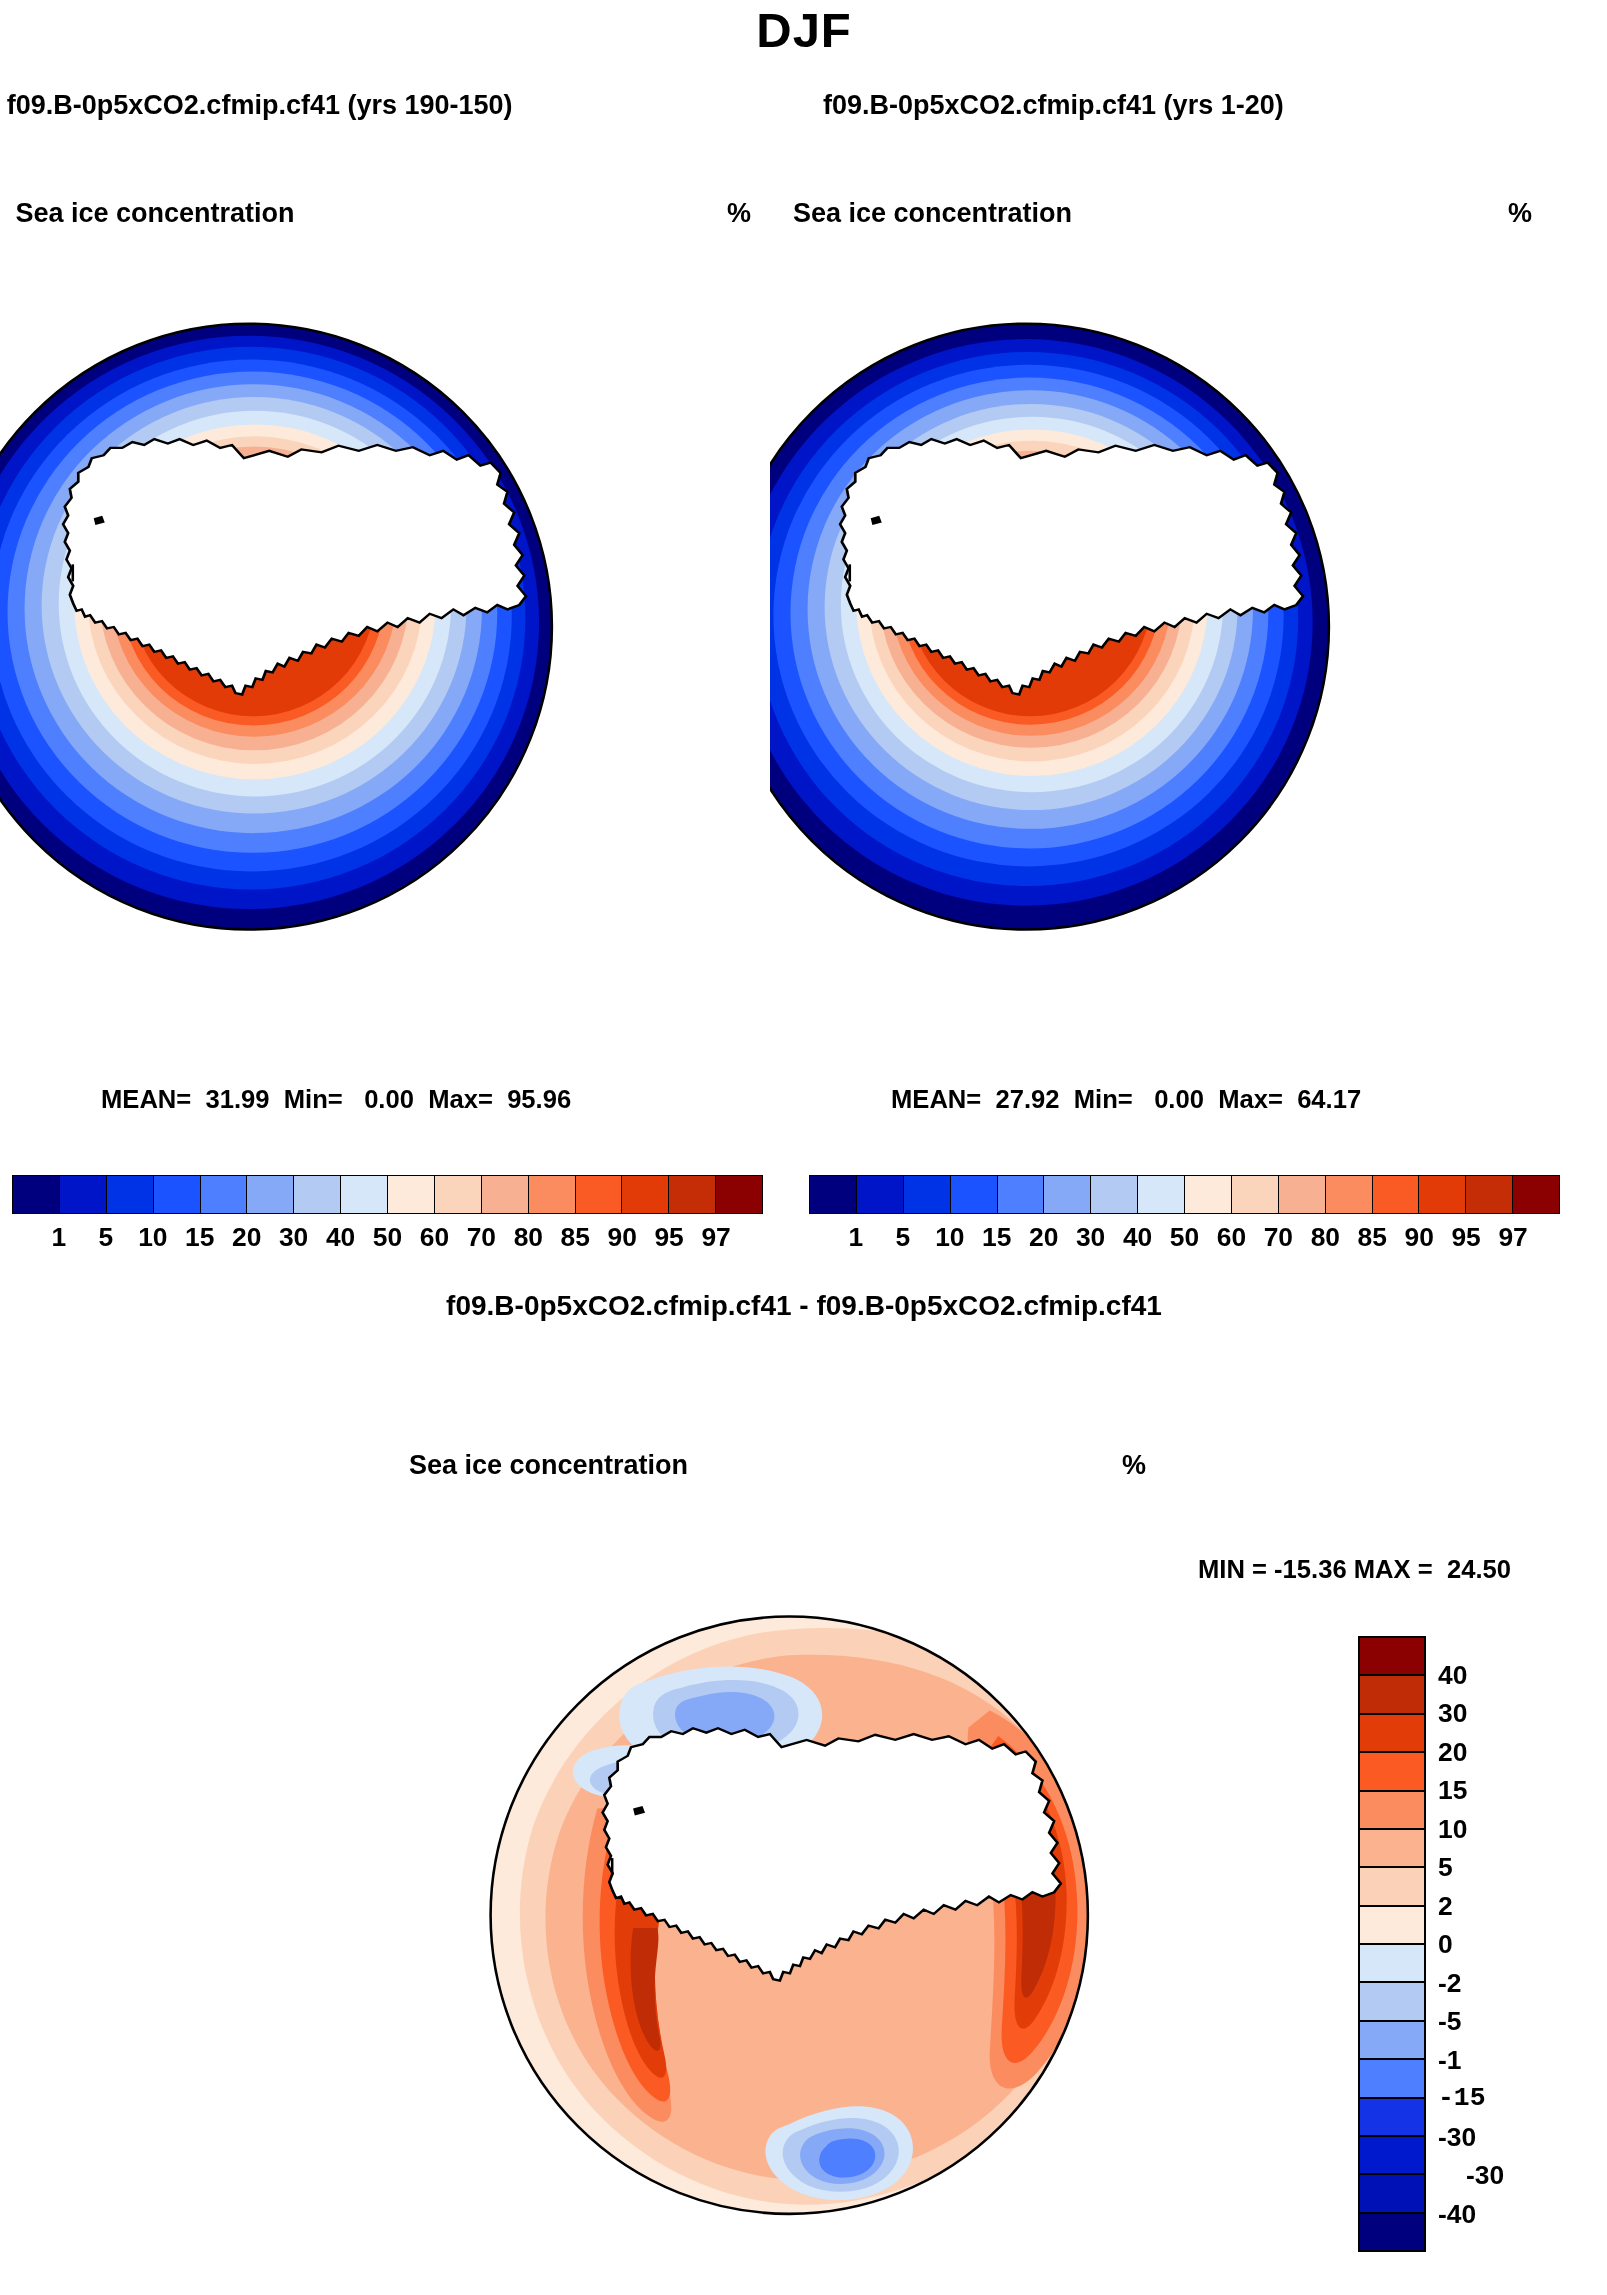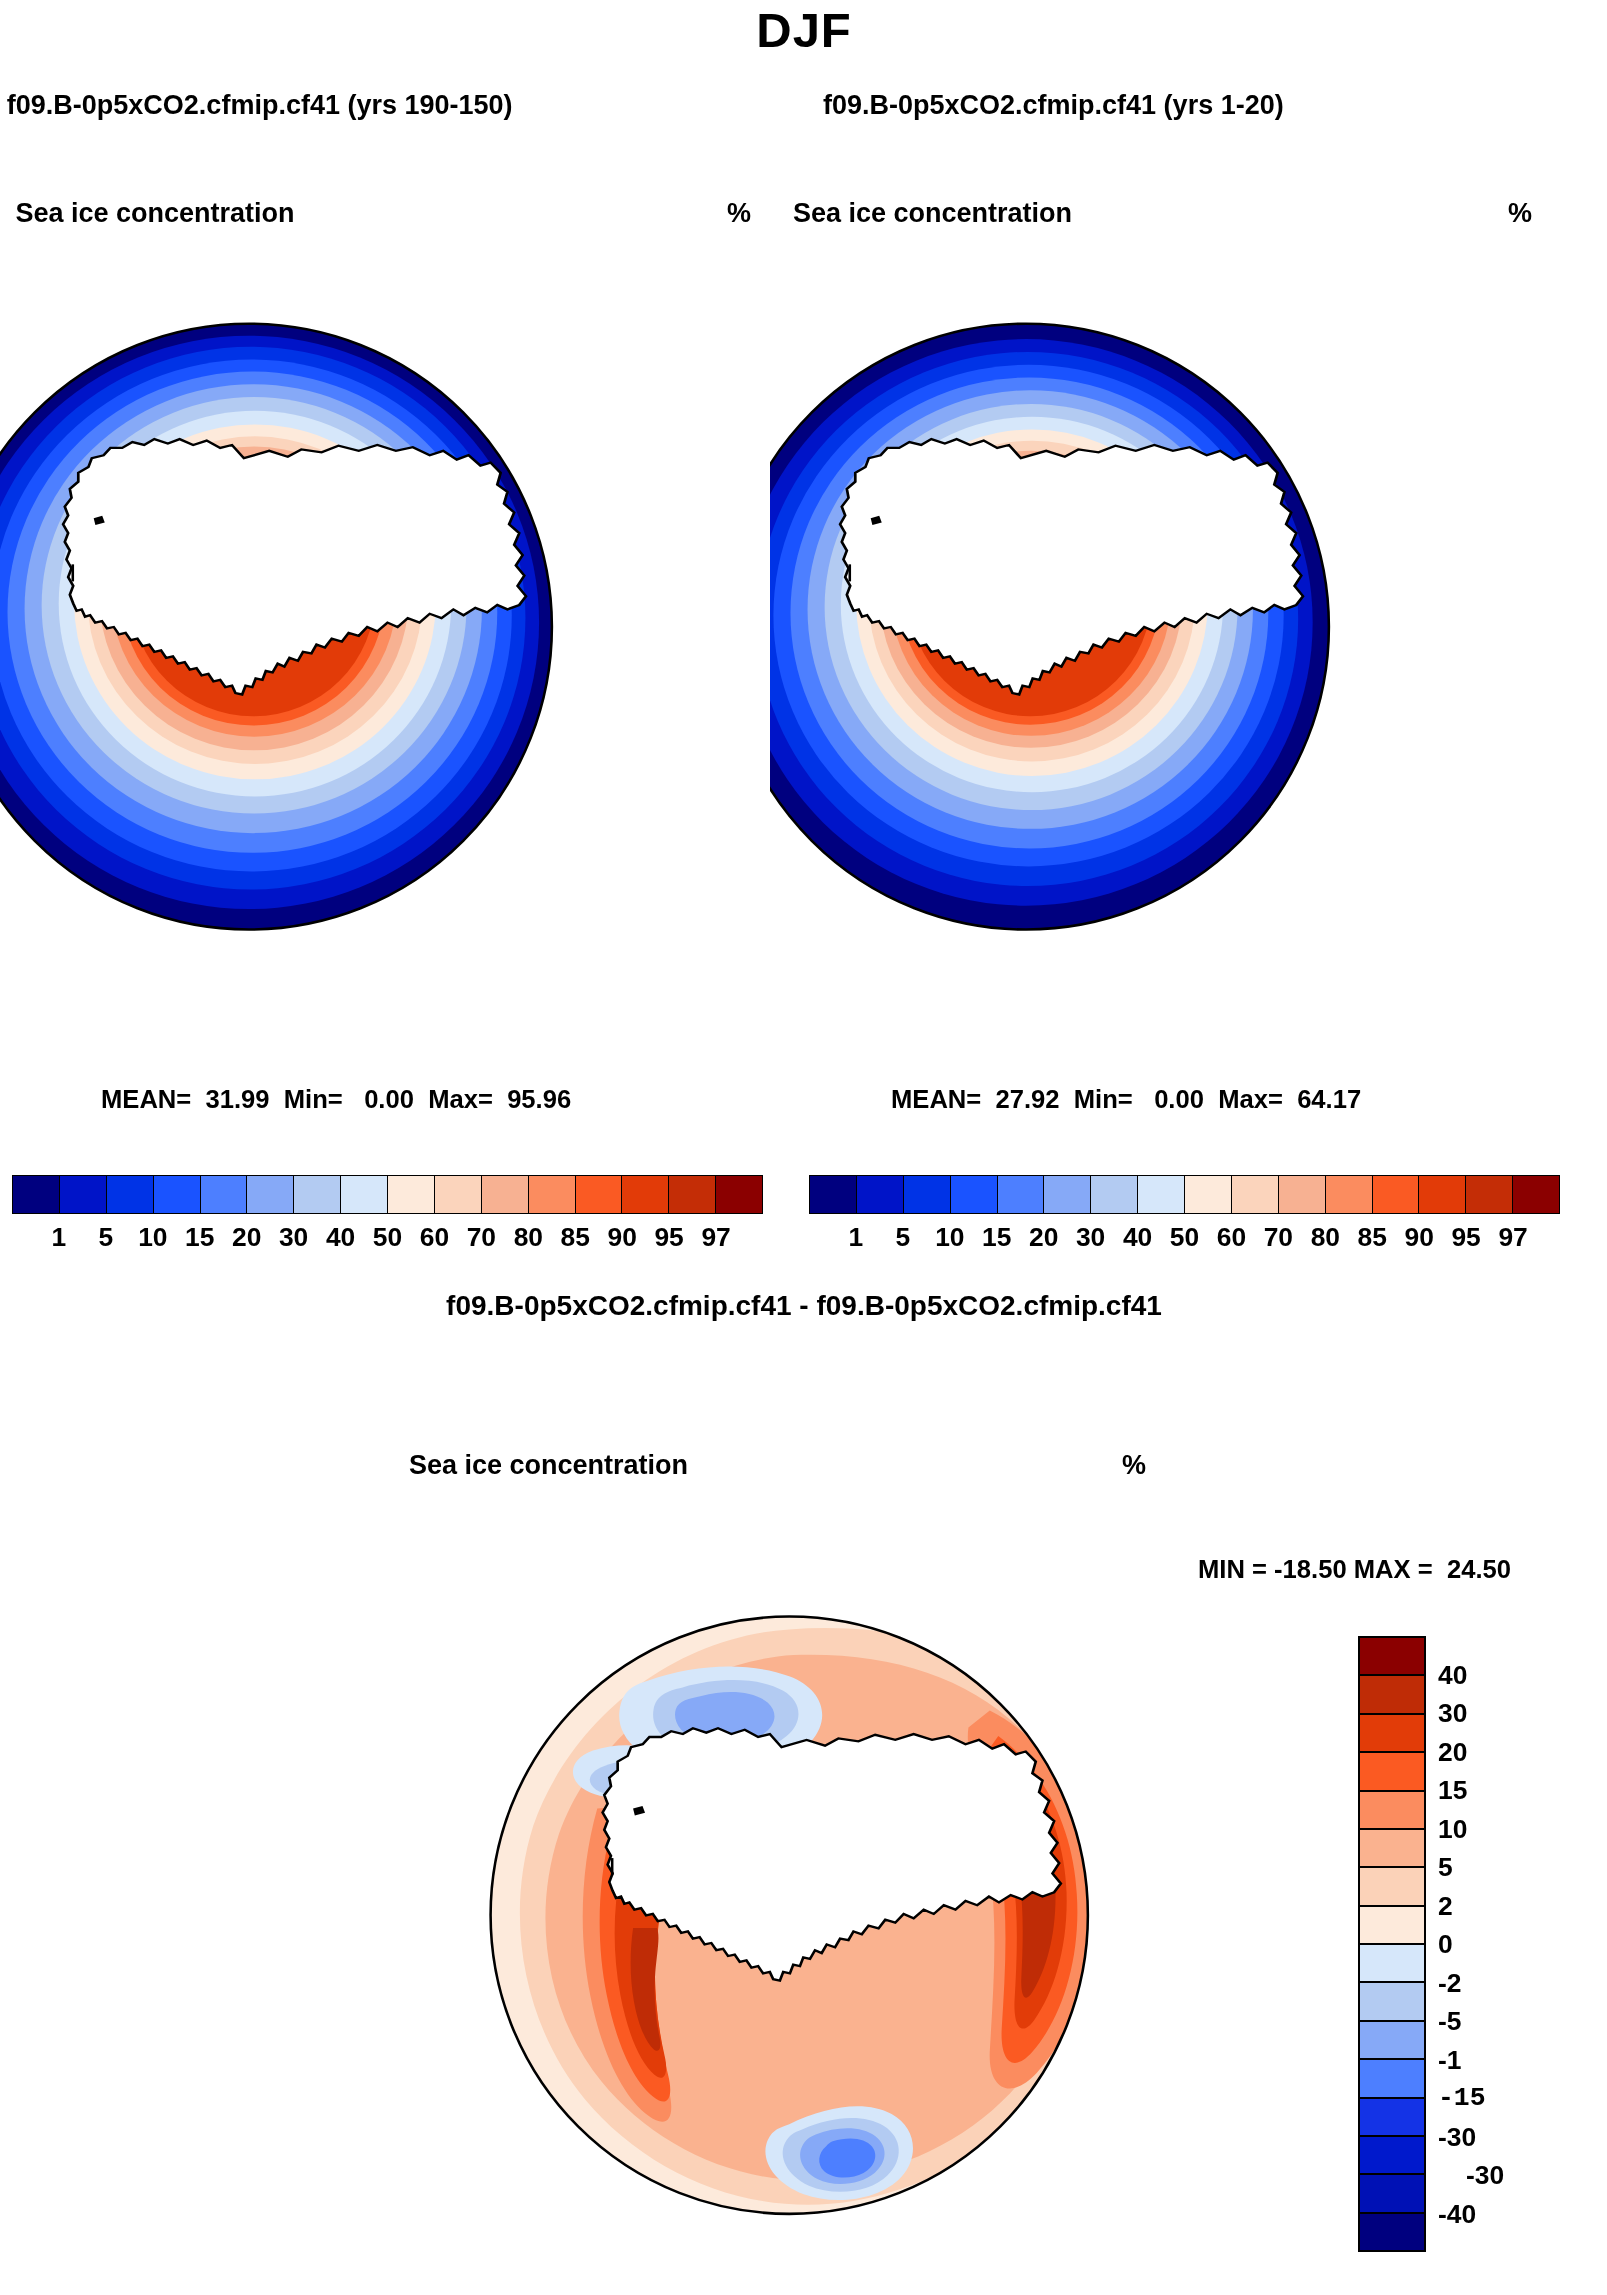--- a/index.html
+++ b/index.html
@@ -233,21 +233,21 @@
     <span class="tk" style="left: 81.25%;">90</span>
     <span class="tk" style="left: 87.5%;">95</span>
     <span class="tk" style="left: 93.75%;">97</span>
   </div>
 
 <div class="abs bold" id="diff-title">f09.B-0p5xCO2.cfmip.cf41 - f09.B-0p5xCO2.cfmip.cf41</div>
 
 <div class="abs bold diff-head" id="diff-label-text" style="top:1450px;">Sea ice concentration</div>
 <div class="abs bold diff-head" id="diff-unit" style="top:1450px;">%</div>
 
-<div class="abs bold" id="minmax">MIN = -18.50 MAX =  24.50</div>
+<div class="abs bold" id="minmax">MIN = -15.36 MAX =  24.50</div>
 
 <svg class="abs map-svg" id="map-diff" width="785" height="785" viewBox="0 0 920 920">
   <defs>
     <clipPath id="clipD">
         <circle cx="455" cy="455" r="350"></circle>
       </clipPath>
   </defs>
 
   <g clip-path="url(#clipD)">
 

